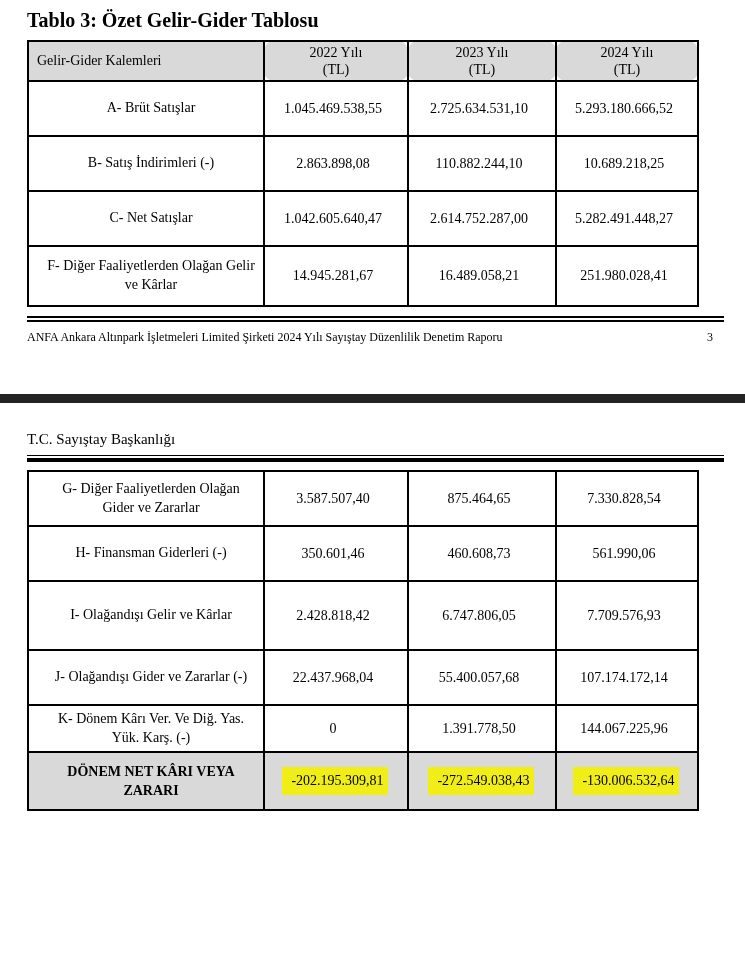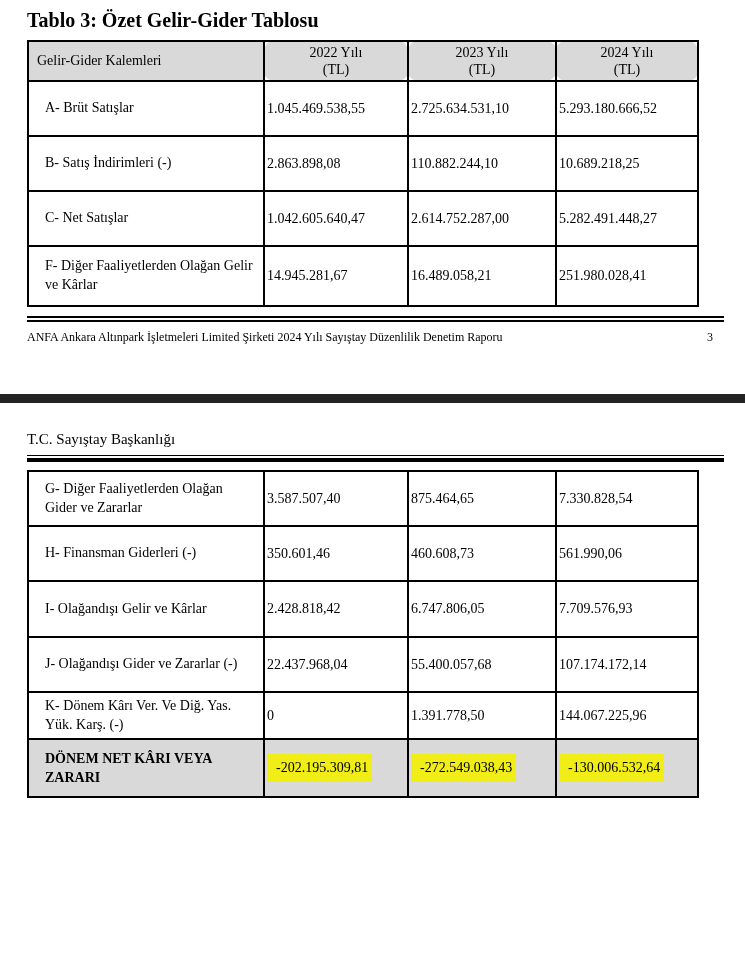--- a/index.html
+++ b/index.html
@@ -36,27 +36,27 @@
   col.c3{width:142px;}
   th.hcell{
     background:var(--header-bg);
     height:38px;
     font-weight:bold;
   }
   th.hcell.lbl{text-align:left;padding:0 4px 0 8px;}
   th.hcell.ctr{text-align:center;padding:0 2px;border-radius:10px;}
   .blk{display:block;line-height:1.25;}
   tr.r55{height:55px;}
-  tr.r52{height:56px;}
+  tr.r52{height:69px;}
   tr.r50{height:50px;}
   tr.r60{height:60px;}
   tr.r47{height:47px;}
   tr.r58{height:58px;}
-  td.lbl{text-align:left;padding:0 6px 0 16px;line-height:1.35;}
-  td.num{text-align:left;padding:0 8px 0 2px;}
+  td.lbl{text-align:center;padding:0 6px 0 16px;line-height:1.35;}
+  td.num{text-align:center;padding:0 8px 0 2px;}
   tr.total td{background:var(--header-bg);}
   tr.total td.lbl{font-weight:bold;line-height:1.4;}
   tr.total td.num{padding-right:4px;}
   .hl{
     display:inline-block;
     background:var(--highlight);
     padding:6px 4px 6px 9px;
   }
   .double-rule{
     margin-left:27px;width:697px;

